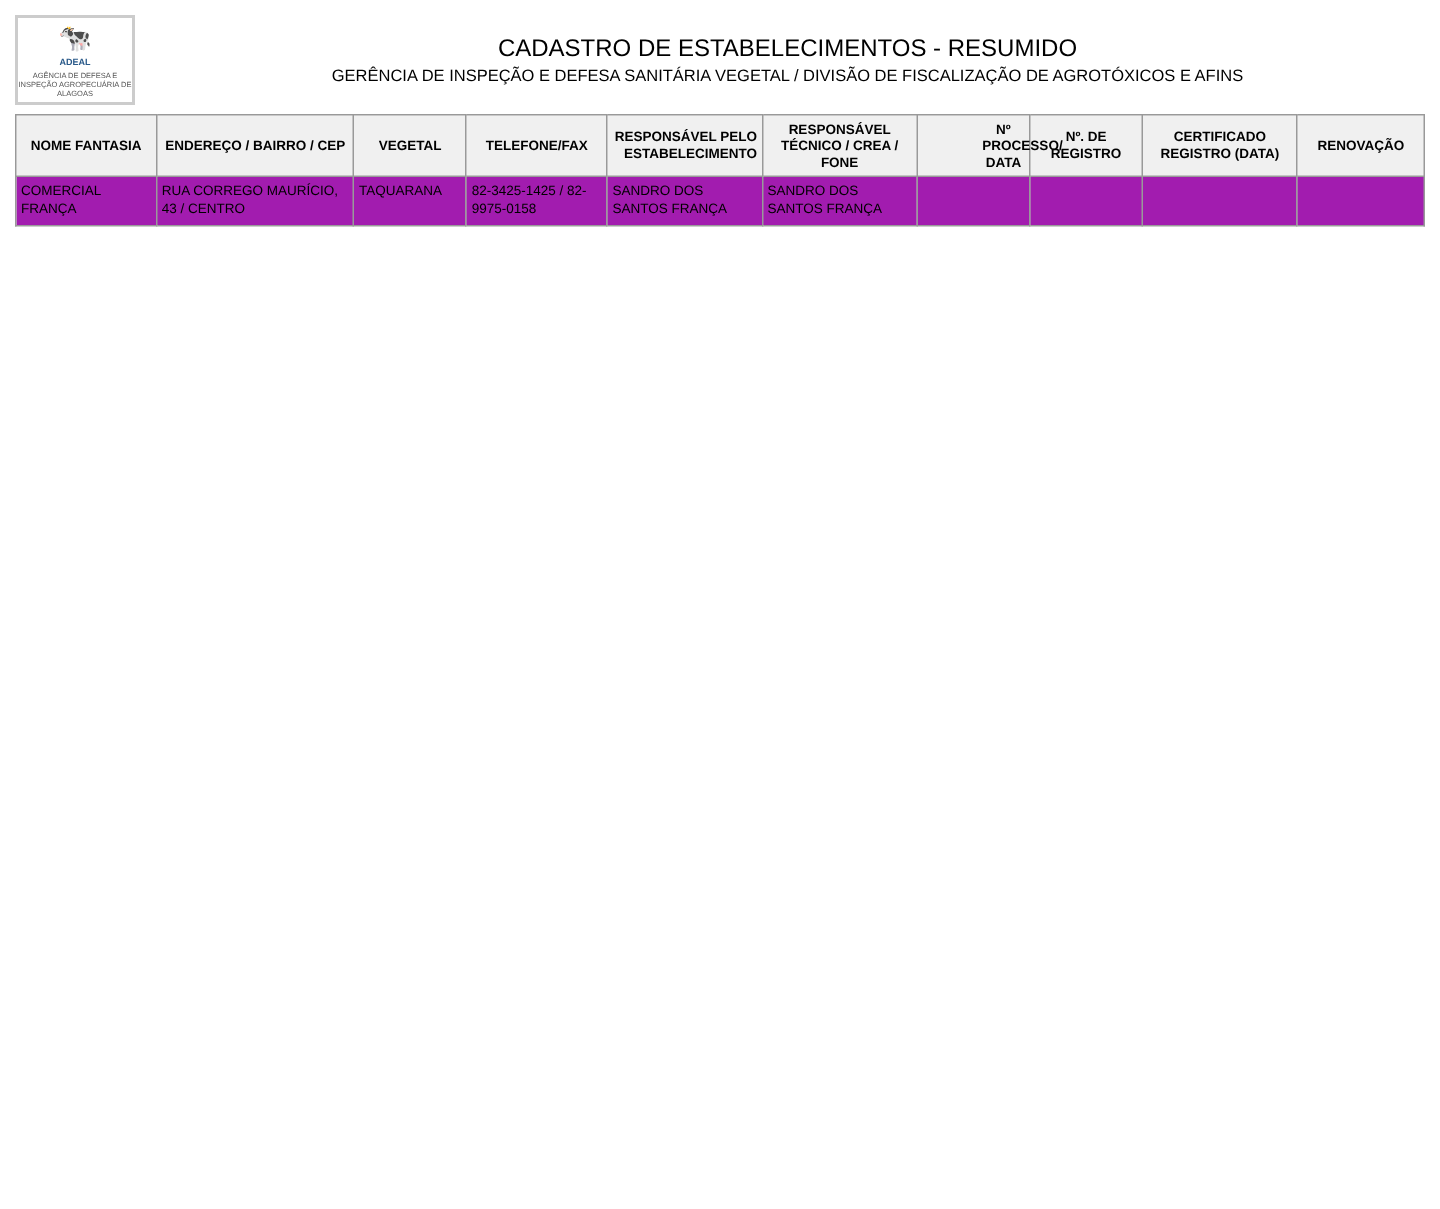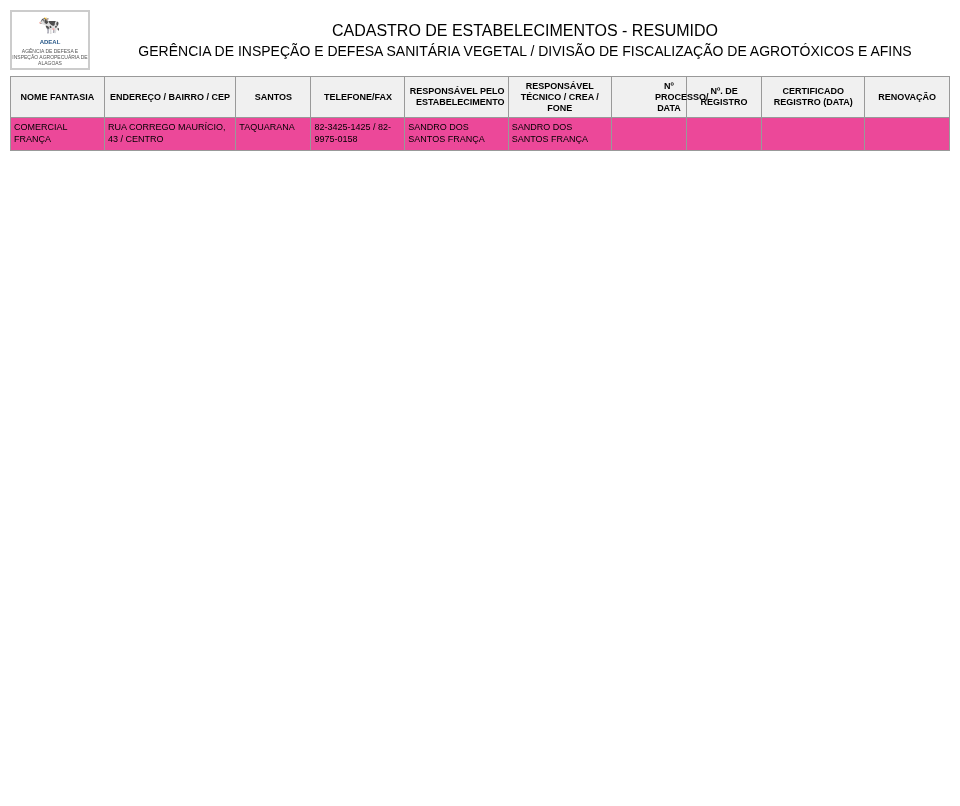--- a/index.html
+++ b/index.html
@@ -65,21 +65,21 @@
     }
 
     .main-title {
       font-size: 16px;
       font-weight: normal;
       color: #000;
       margin-bottom: 3px;
     }
 
     .sub-title {
-      font-size: 14px;
+      font-size: 11px;
       color: #000;
       font-weight: normal;
     }
 
     .table-container {
       width: 100%;
       margin-top: 4px;
     }
 
     table {
@@ -113,21 +113,21 @@
     .col-cidade { width: 8%; }
     .col-telefone { width: 10%; margin-top: 12px; }
     .col-resp-estab { width: 11%; text-align: right; }
     .col-resp-tec { width: 11%; }
     .col-processo { width: 8%; padding-left: 43px; }
     .col-registro { width: 8%; }
     .col-certificado { width: 11%; }
     .col-renovacao { width: 9%; }
 
     .row-data td {
-      background-color: #ec4899;
+      background-color: #a21caf;
     }
 
     .footer {
       margin-top: 20px;
       font-size: 10px;
       color: #000;
     }
   </style>
 </head>
 <body>
@@ -147,21 +147,21 @@
       <div class="sub-title">GERÊNCIA DE INSPEÇÃO E DEFESA SANITÁRIA VEGETAL / DIVISÃO DE FISCALIZAÇÃO DE AGROTÓXICOS E AFINS</div>
     </div>
   </div>
 
   <div class="table-container">
     <table>
       <thead>
         <tr>
           <th class="col-nome">NOME FANTASIA</th>
           <th class="col-endereco">ENDEREÇO / BAIRRO / CEP</th>
-          <th class="col-cidade">SANTOS</th>
+          <th class="col-cidade">VEGETAL</th>
           <th class="col-telefone">TELEFONE/FAX</th>
           <th class="col-resp-estab">RESPONSÁVEL PELO ESTABELECIMENTO</th>
           <th class="col-resp-tec">RESPONSÁVEL TÉCNICO / CREA / FONE</th>
           <th class="col-processo">Nº PROCESSO/ DATA</th>
           <th class="col-registro">Nº. DE REGISTRO</th>
           <th class="col-certificado">CERTIFICADO REGISTRO (DATA)</th>
           <th class="col-renovacao">RENOVAÇÃO</th>
         </tr>
       </thead>
       <tbody id="table-body">

